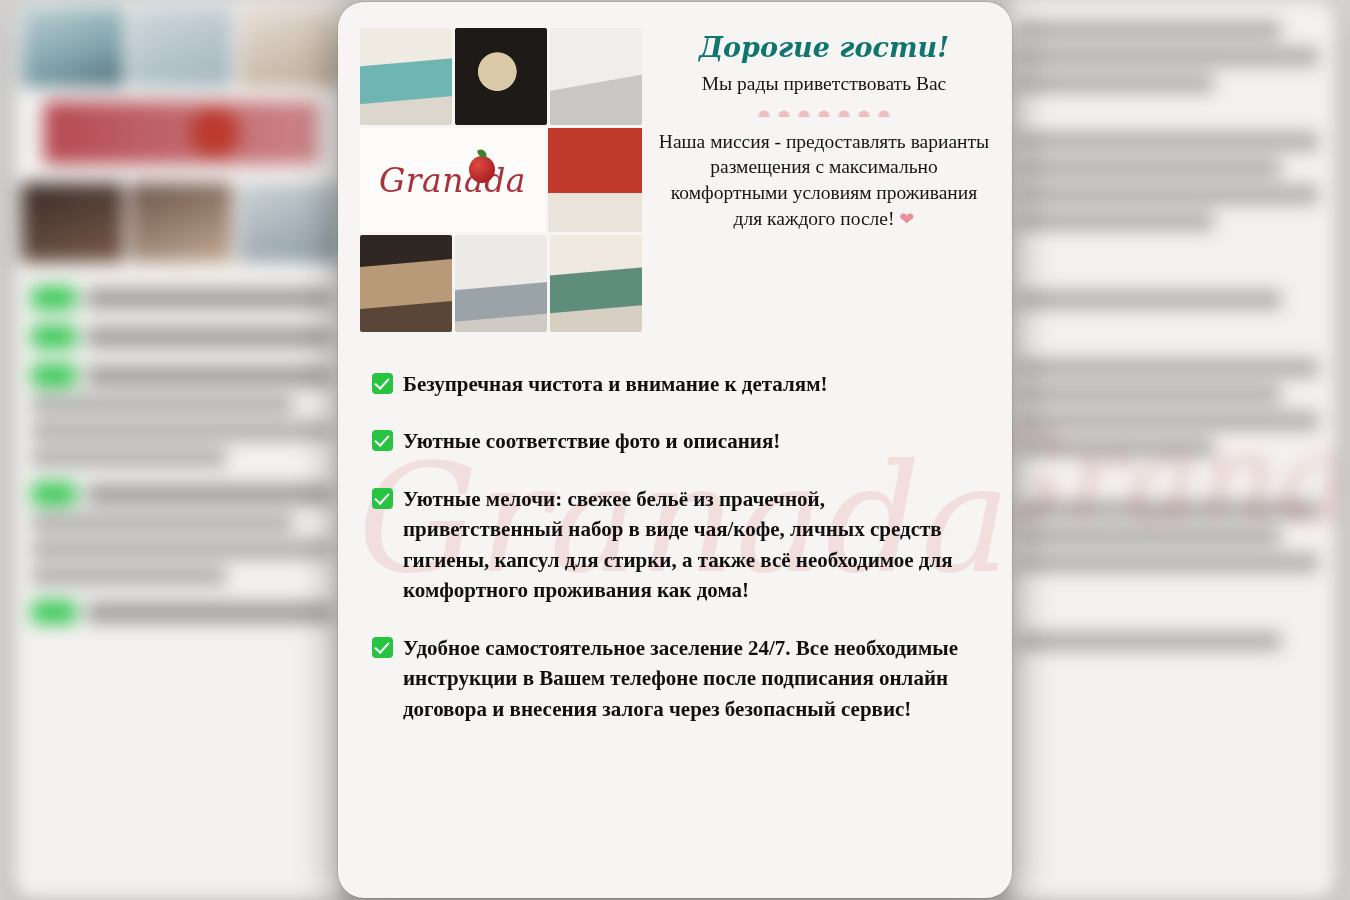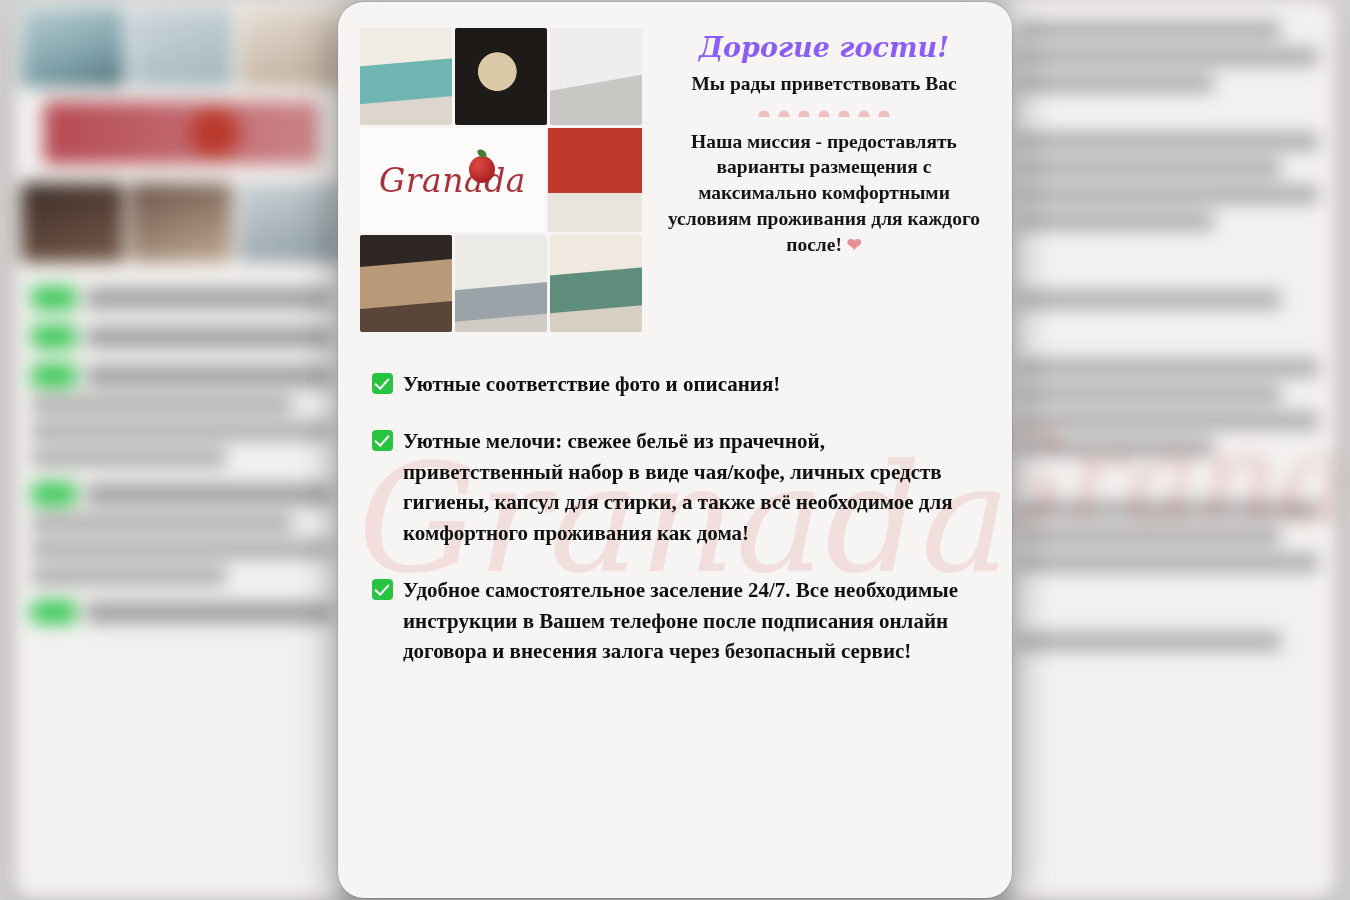--- a/index.html
+++ b/index.html
@@ -189,26 +189,26 @@
     flex: 1;
     text-align: center;
     padding-top: 4px;
   }
   .welcome h1 {
     margin: 0 0 8px 0;
     font-family: "DejaVu Serif", serif;
     font-style: italic;
     font-weight: bold;
     font-size: 27px;
-    color: #8b5cf6;
+    color: #0f766e;
   }
   .welcome p {
     margin: 0;
     font-size: 19.5px;
-    font-weight: bold;
+    font-weight: normal;
     line-height: 1.32;
     color: #151515;
   }
   .divider-wave {
     margin: 10px auto 12px auto;
     width: 140px;
     height: 10px;
     background:
       radial-gradient(circle at 10px 9px, rgba(233,160,160,0.75) 0 5px, rgba(0,0,0,0) 6px) repeat-x;
     background-size: 20px 10px;
@@ -356,20 +356,24 @@
         <p>
           <span>Наша миссия - предоставлять варианты размещения с максимально комфортными условиям проживания для каждого после!</span>
           <span class="heart">❤</span>
         </p>
       </div>
 
     </div>
 
     <div id="bullets">
 
+      <div class="bullet">
+        <span class="check"></span>
+        <span class="bullet-text">Безупречная чистота и внимание к деталям!</span>
+      </div>
 
       <div class="bullet">
         <span class="check"></span>
         <span class="bullet-text">Уютные соответствие фото и описания!</span>
       </div>
 
       <div class="bullet">
         <span class="check"></span>
         <span class="bullet-text">Уютные мелочи: свежее бельё из прачечной, приветственный набор в виде чая/кофе, личных средств гигиены, капсул для стирки, а также всё необходимое для комфортного проживания как дома!</span>
       </div>

